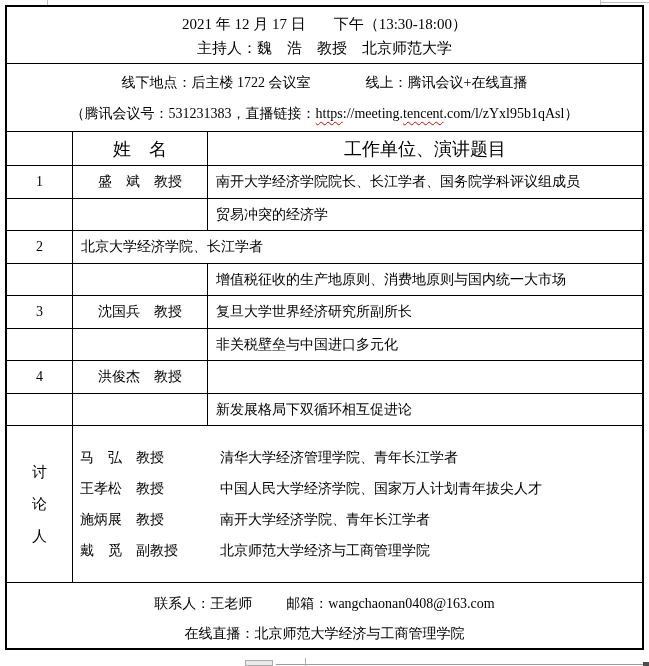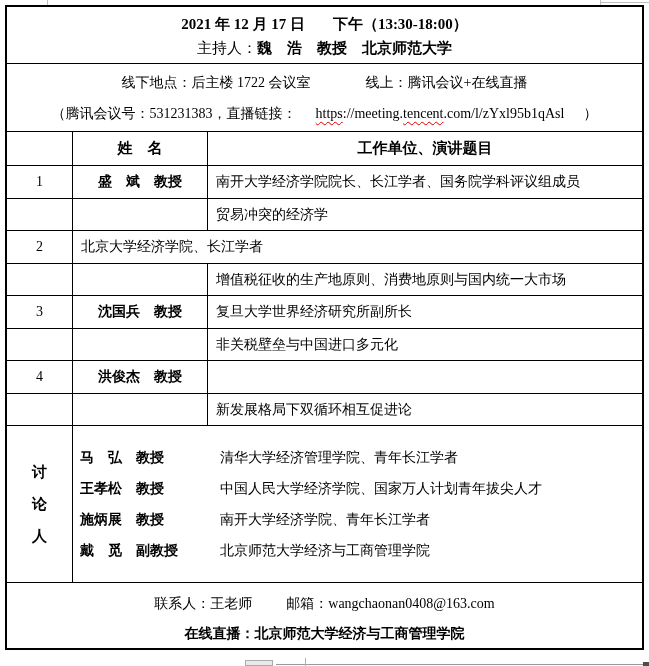--- a/index.html
+++ b/index.html
@@ -6,43 +6,43 @@
   html, body { width: 649px; height: 666px; background: #ffffff; overflow: hidden; }
   body { font-family: "Liberation Serif", serif; color: #000; font-size: 14px; }
   .page { position: relative; width: 649px; height: 666px; background: #fff; }
 
   .doc-table { position: absolute; left: 5px; top: 5px; width: 639px; height: 645px;
     border: 2px solid #000; display: flex; flex-direction: column; background: #fff; }
 
   .row { border-bottom: 1px solid #000; flex: 0 0 auto; }
   .row:last-child { border-bottom: none; }
 
-  .b { font-weight: 700; }
+  .b { font-weight: 400; }
   .center { text-align: center; }
 
   
   .sec-datetime { height: 57px; padding-top: 5px; font-size: 15px; }
   .sec-datetime .line { height: 24px; line-height: 24px; display: flex; justify-content: center; align-items: center; }
   .sec-datetime .l1 { gap: 28px; }
 
   
   .sec-location { height: 68px; padding-top: 7px; }
-  .sec-location .line { height: 24px; line-height: 24px; display: flex; justify-content: center; align-items: center; gap: 19px; }
+  .sec-location .line { height: 24px; line-height: 24px; display: flex; justify-content: center; align-items: center; }
   .sec-location .l1 { gap: 55px; margin-bottom: 7px; }
   .room { color: #000000; }
   .sq { text-decoration-line: underline; text-decoration-style: wavy;
         text-decoration-color: #e00000; text-decoration-thickness: 1px; text-underline-offset: 3px; }
 
   
   .grid { display: flex; align-items: stretch; }
   .col { height: 100%; }
   .col-num { width: 66px; border-right: 1px solid #000; display: flex; align-items: center; justify-content: center; }
   .col-name { width: 135px; border-right: 1px solid #000; display: flex; align-items: center; justify-content: center; }
   .col-work { flex: 1; display: flex; align-items: center; padding-left: 8px; }
-  .thead { height: 34px; font-size: 15px; }
+  .thead { height: 34px; font-size: 18px; }
   .thead .col-work { justify-content: center; padding-left: 0; }
   .r-a { height: 33px; }
   .r-b { height: 32px; }
 
   
   .discussion { height: 157px; }
   .v-label { flex-direction: column; gap: 10px; font-size: 15px; }
   .v-label span { display: block; line-height: 22px; }
   .col-merged { flex: 1; display: flex; flex-direction: column; justify-content: center; padding-left: 7px; }
   .dline { height: 31px; line-height: 31px; display: flex; align-items: center; }

